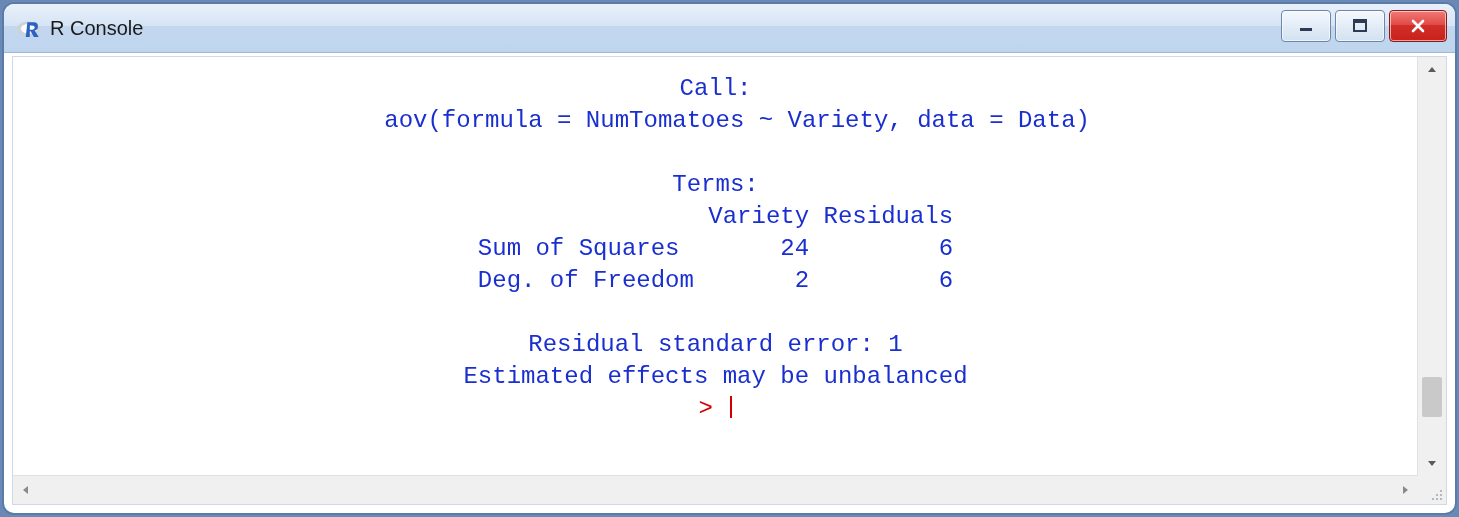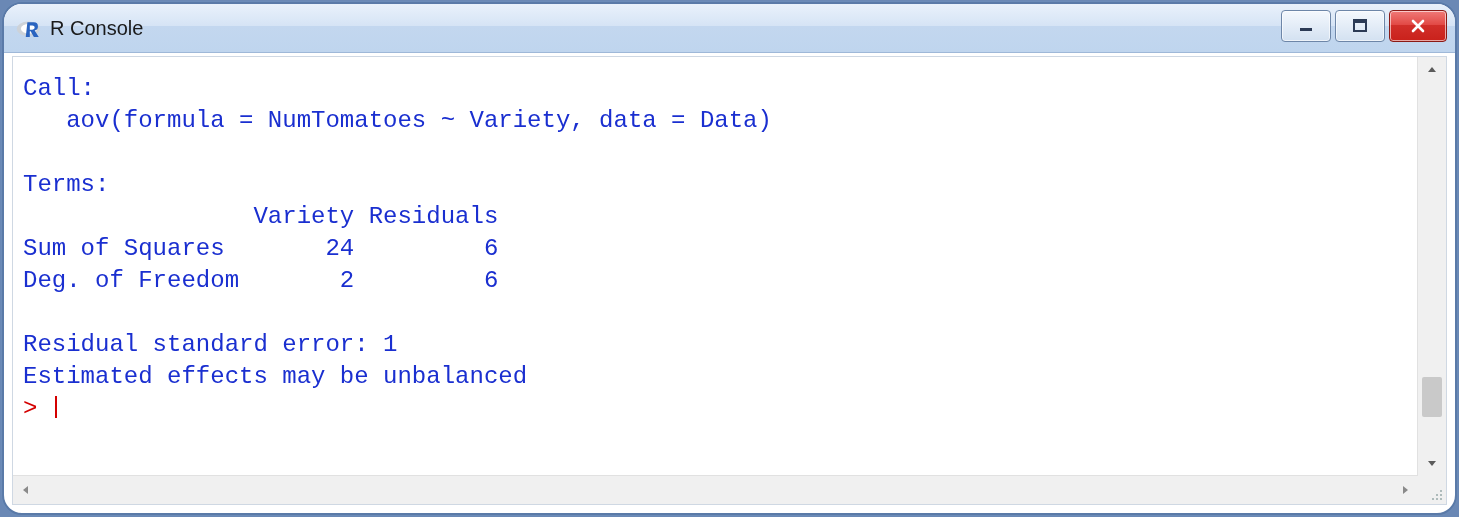--- a/index.html
+++ b/index.html
@@ -10,21 +10,21 @@
     font-family: "Segoe UI", Tahoma, sans-serif;
     background: #6a88b5;
   }
   .outer-border {
     position: absolute;
     left: 2px;
     top: 2px;
     width: 1451px;
     height: 509px;
     border: 2px solid #5a7aa8;
-    border-radius: 20px;
+    border-radius: 12px;
     background: #fff;
     box-shadow: 0 0 0 1px #6b8bb8;
     overflow: hidden;
   }
   .titlebar {
     height: 48px;
     background: linear-gradient(to bottom, #e9f1fb 0%, #d6e4f5 45%, #c3d7ef 46%, #bfd5ee 100%);
     border-bottom: 1px solid #9fb8d8;
     display: flex;
     align-items: center;
@@ -69,20 +69,21 @@
   }
   .ctrl-glyph { display:block; }
   .content-wrap {
     position: absolute;
     left: 8px;
     top: 52px;
     right: 8px;
     bottom: 8px;
     background: #ffffff;
     border: 1px solid #cfd8e3;
+    text-align: center;
   }
   .console-area {
     position: absolute;
     left: 0;
     top: 0;
     right: 28px;
     bottom: 28px;
     overflow: hidden;
     padding: 16px 10px 6px 10px;
   }

